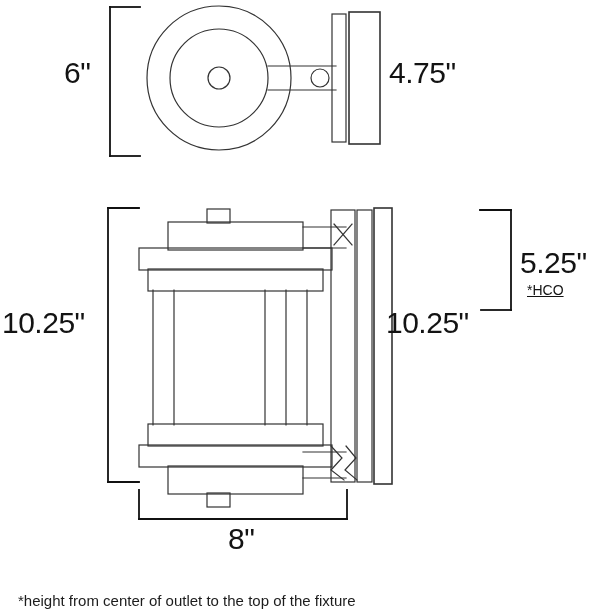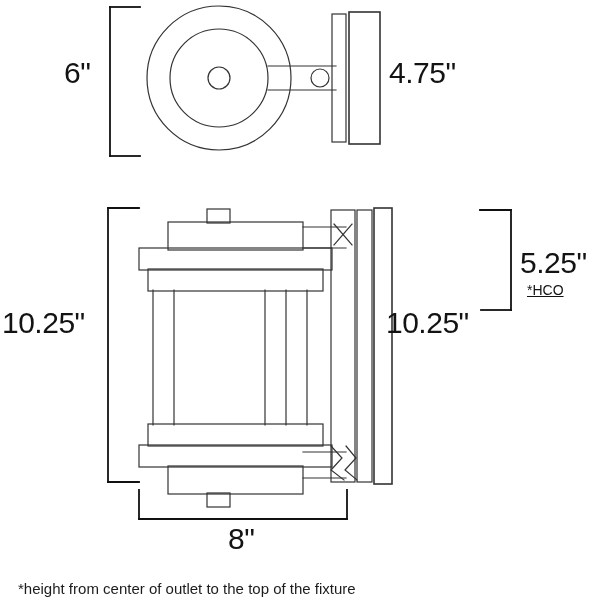--- a/index.html
+++ b/index.html
@@ -53,21 +53,21 @@
     color: #1c1c1c;
     white-space: nowrap;
   }
   #label-6      { left: 64px;  top: 58px; }
   #label-475    { left: 389px; top: 58px; }
   #label-1025-l { left: 2px;   top: 308px; }
   #label-1025-r { left: 386px; top: 308px; }
   #label-525    { left: 520px; top: 248px; }
   #label-hco    { left: 527px; top: 283px; }
   #label-8      { left: 228px; top: 524px; }
-  #footnote-1   { left: 18px;  top: 580px; }
+  #footnote-1   { left: 18px;  top: 592px; }
 </style>
 </head>
 <body>
 
 <div id="stage">
 
   <svg class="drawing" viewBox="0 0 600 614">
     <g fill="none" stroke="#333333" stroke-width="1.2" stroke-linecap="square" stroke-linejoin="miter">
 
       <g>

